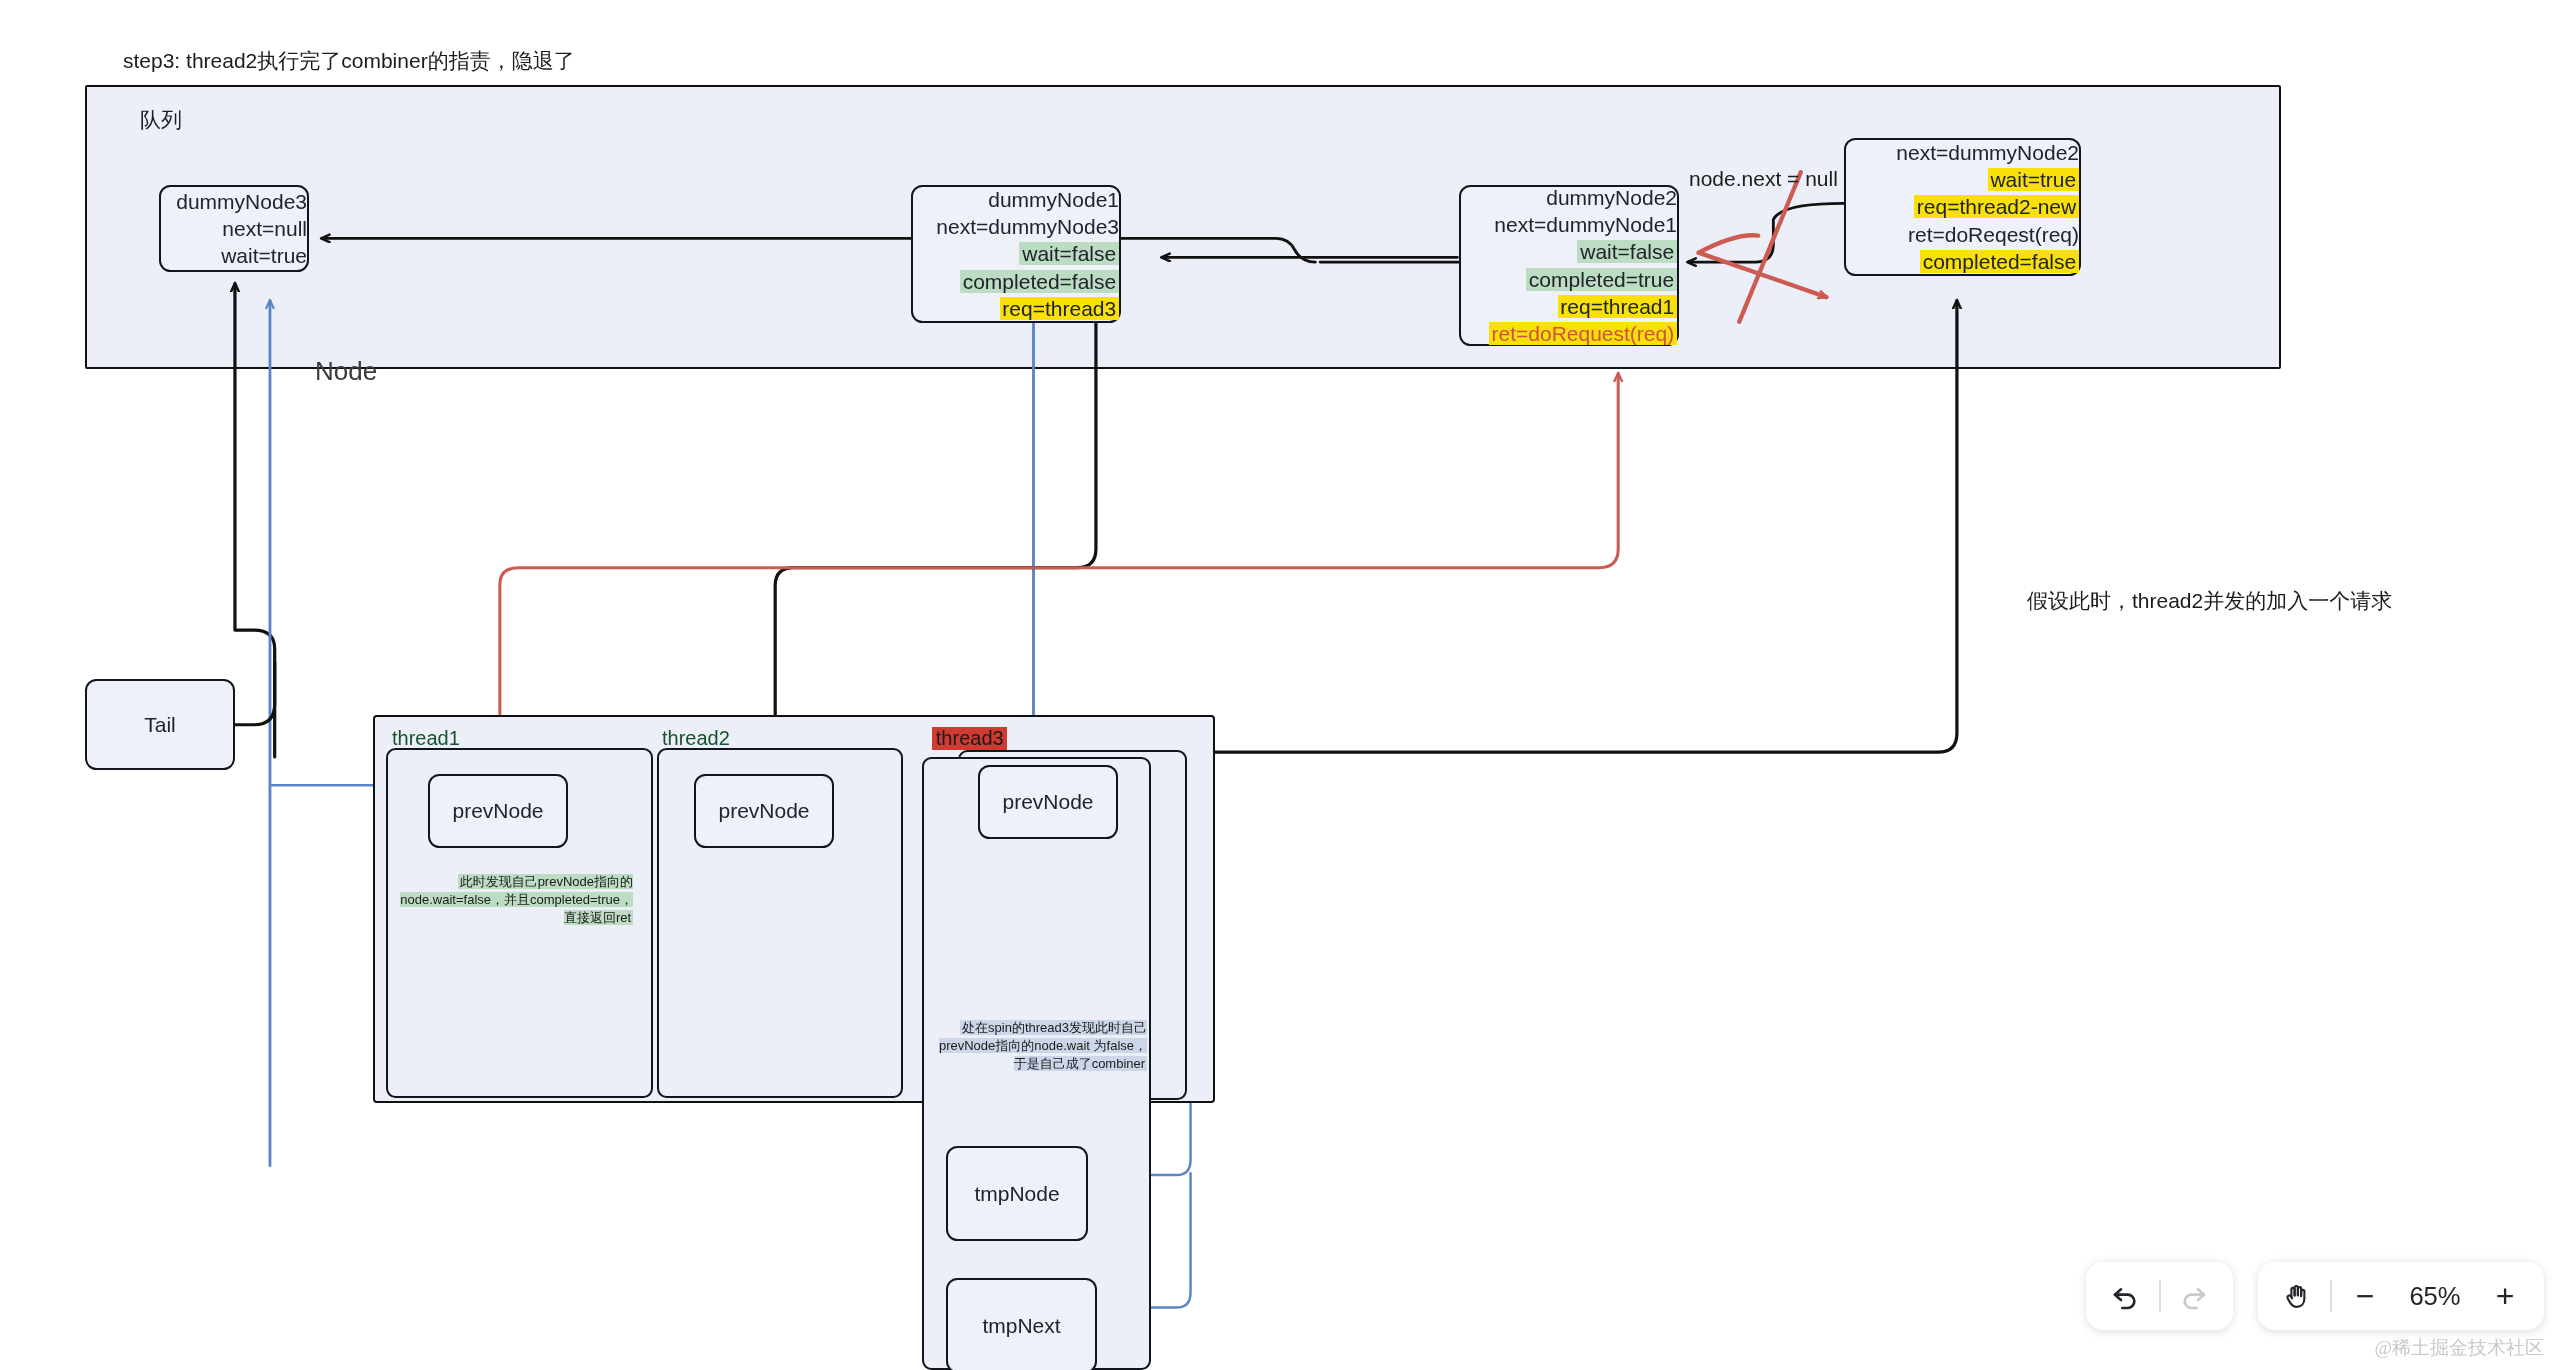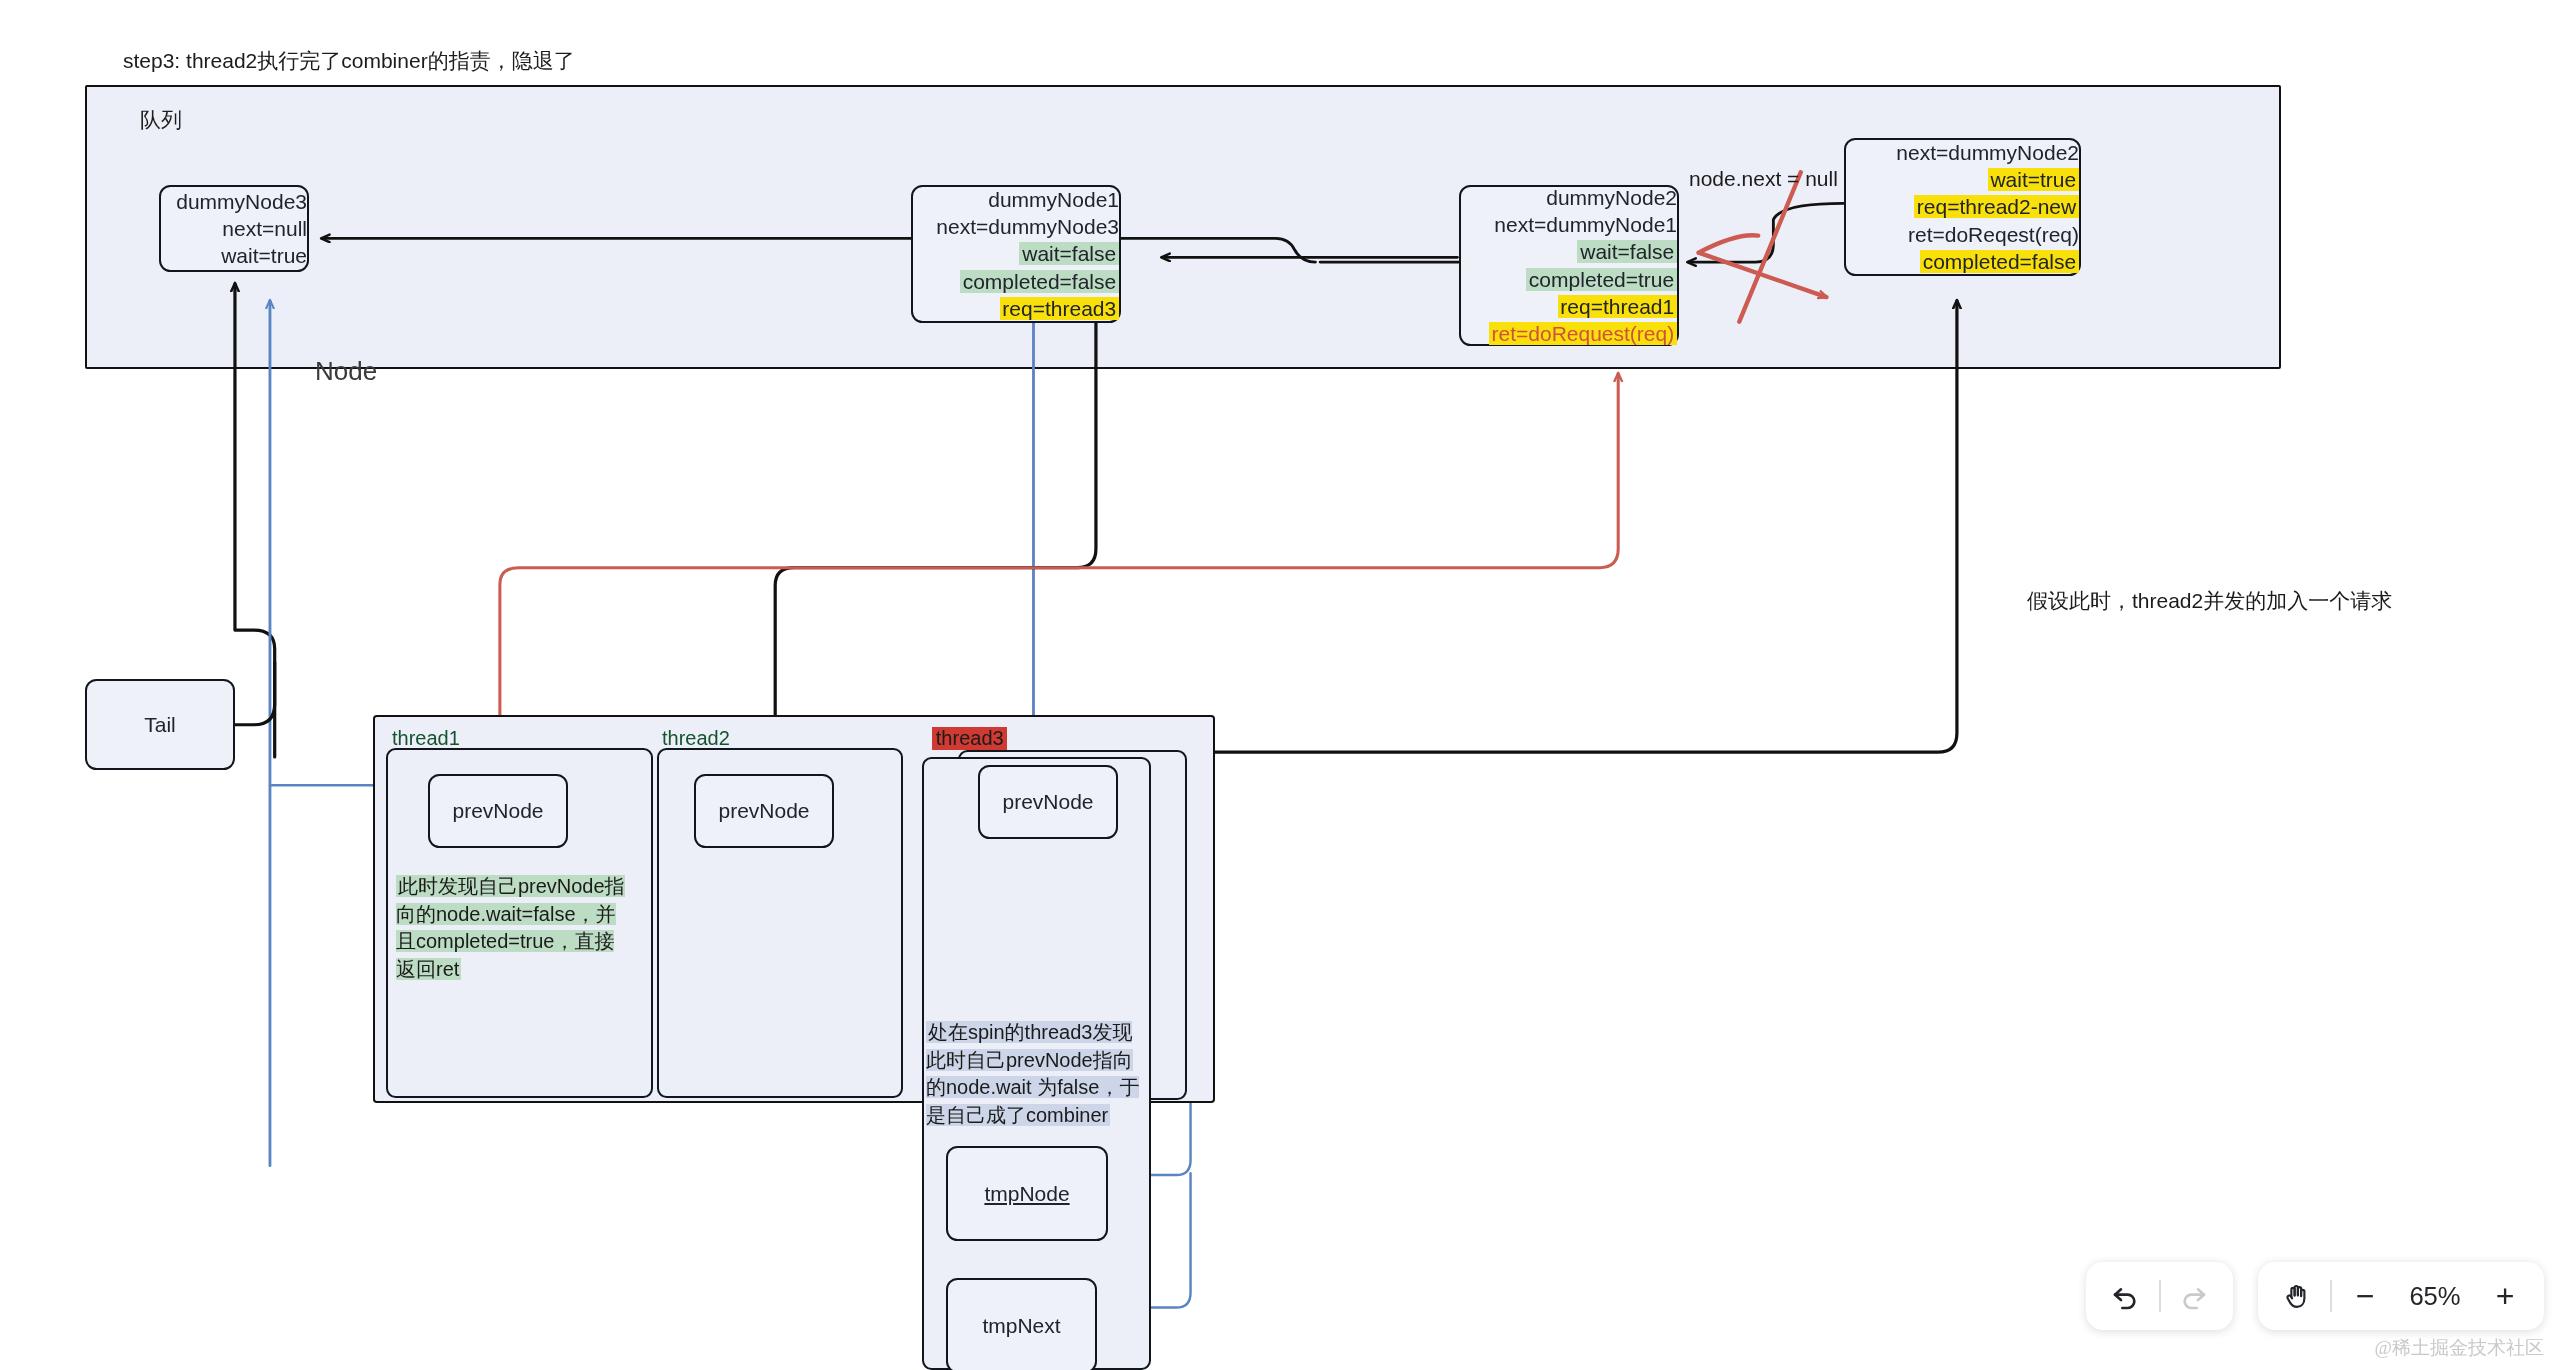--- a/index.html
+++ b/index.html
@@ -49,21 +49,21 @@
     left:373px;top:715px;width:842px;height:388px;
     background:#eceff8;border:2.8px solid #111111;border-radius:3.8px;
   }
   .thread-inner{
     background:#eceff8;border:2.8px solid #11161d;border-radius:9.5px;
   }
   .thread-title{font-size:20px;color:#14532d;position:absolute;}
   .thread-title.hot{background:#cf3a32;color:#1b1b1b;padding:0 3.8px;}
 
   .note{
-    position:absolute;font-size:20px;line-height:1.38;text-align:left;color:#1b1b1b;
+    position:absolute;font-size:13px;line-height:1.38;text-align:right;color:#1b1b1b;
   }
   .note span{padding:0 1.9px;}
   .note.green span{background:#bcdcc3;}
   .note.blue span{background:#ccd6e8;}
 
   .side-note{font-size:21px;color:#1c1c1c;white-space:nowrap;text-align:right;}
   .node-label{font-size:26px;color:#3b3b3b;}
   .nn-label{font-size:21px;color:#1c1c1c;white-space:nowrap;}
 
   
@@ -219,21 +219,21 @@
 
   <div class="abs thread-title hot" style="left:932px;top:727px;">thread3</div>
   <div class="abs thread-inner" style="left:958px;top:750px;width:229px;height:350px;"></div>
   <div class="abs thread-inner" style="left:922px;top:757px;width:229px;height:613px;"></div>
   <div class="abs simple-box" style="left:978px;top:765px;width:140px;height:74px;">
     <span>prevNode</span>
   </div>
   <div class="note blue" style="left:926px;top:1019px;width:221px;">
     <span>处在spin的thread3发现此时自己prevNode指向的node.wait 为false，于是自己成了combiner</span>
   </div>
-  <div class="abs simple-box" style="left:946px;top:1146px;width:162px;height:95px;text-decoration:underline;">
+  <div class="abs simple-box" style="left:946px;top:1146px;width:142px;height:95px;">
     <span>tmpNode</span>
   </div>
   <div class="abs simple-box" style="left:946px;top:1278px;width:151px;height:95px;">
     <span>tmpNext</span>
   </div>
 
   <div class="toolbar-wrap">
     <div class="tb-group">
       <div class="tb-btn">
         <svg width="32" height="32" viewBox="0 0 24 24" fill="none" stroke="#23252a" stroke-width="2" stroke-linecap="round" stroke-linejoin="round">

